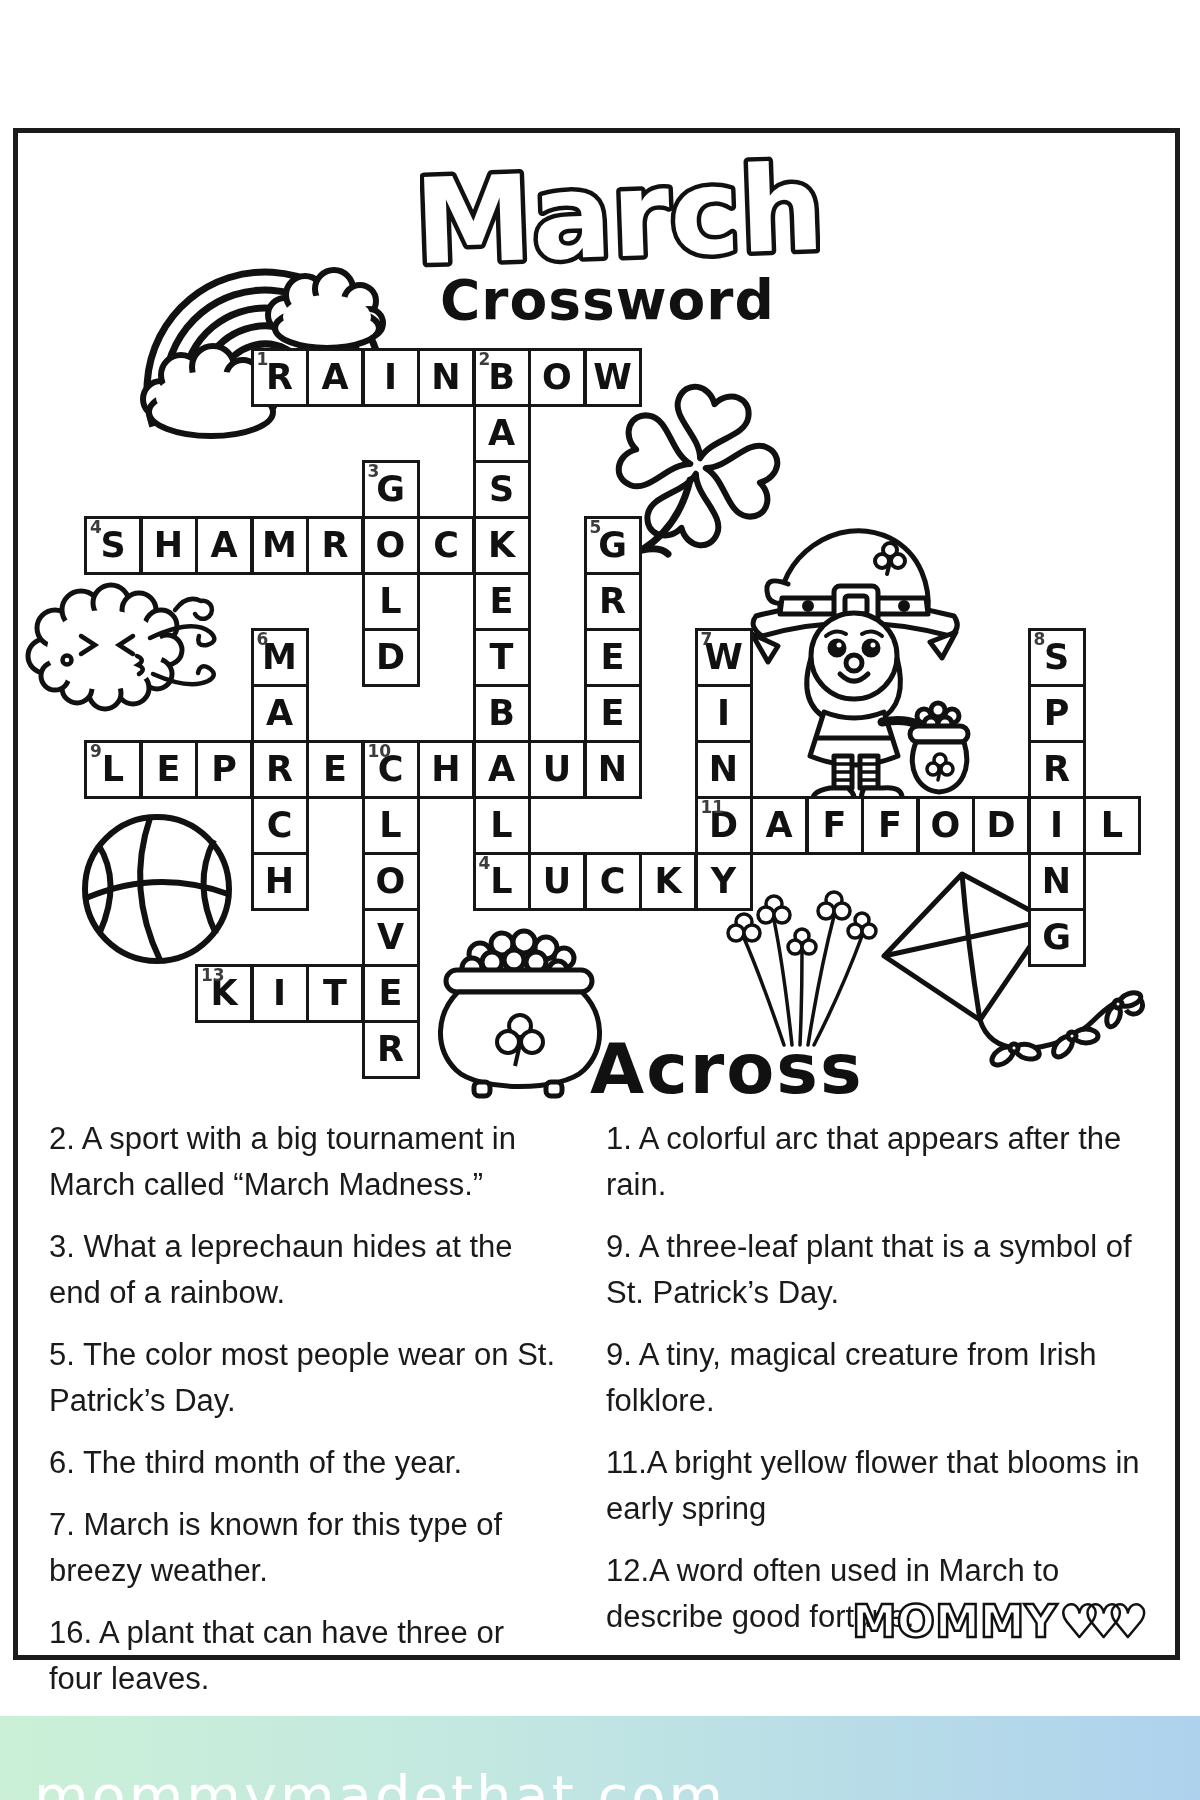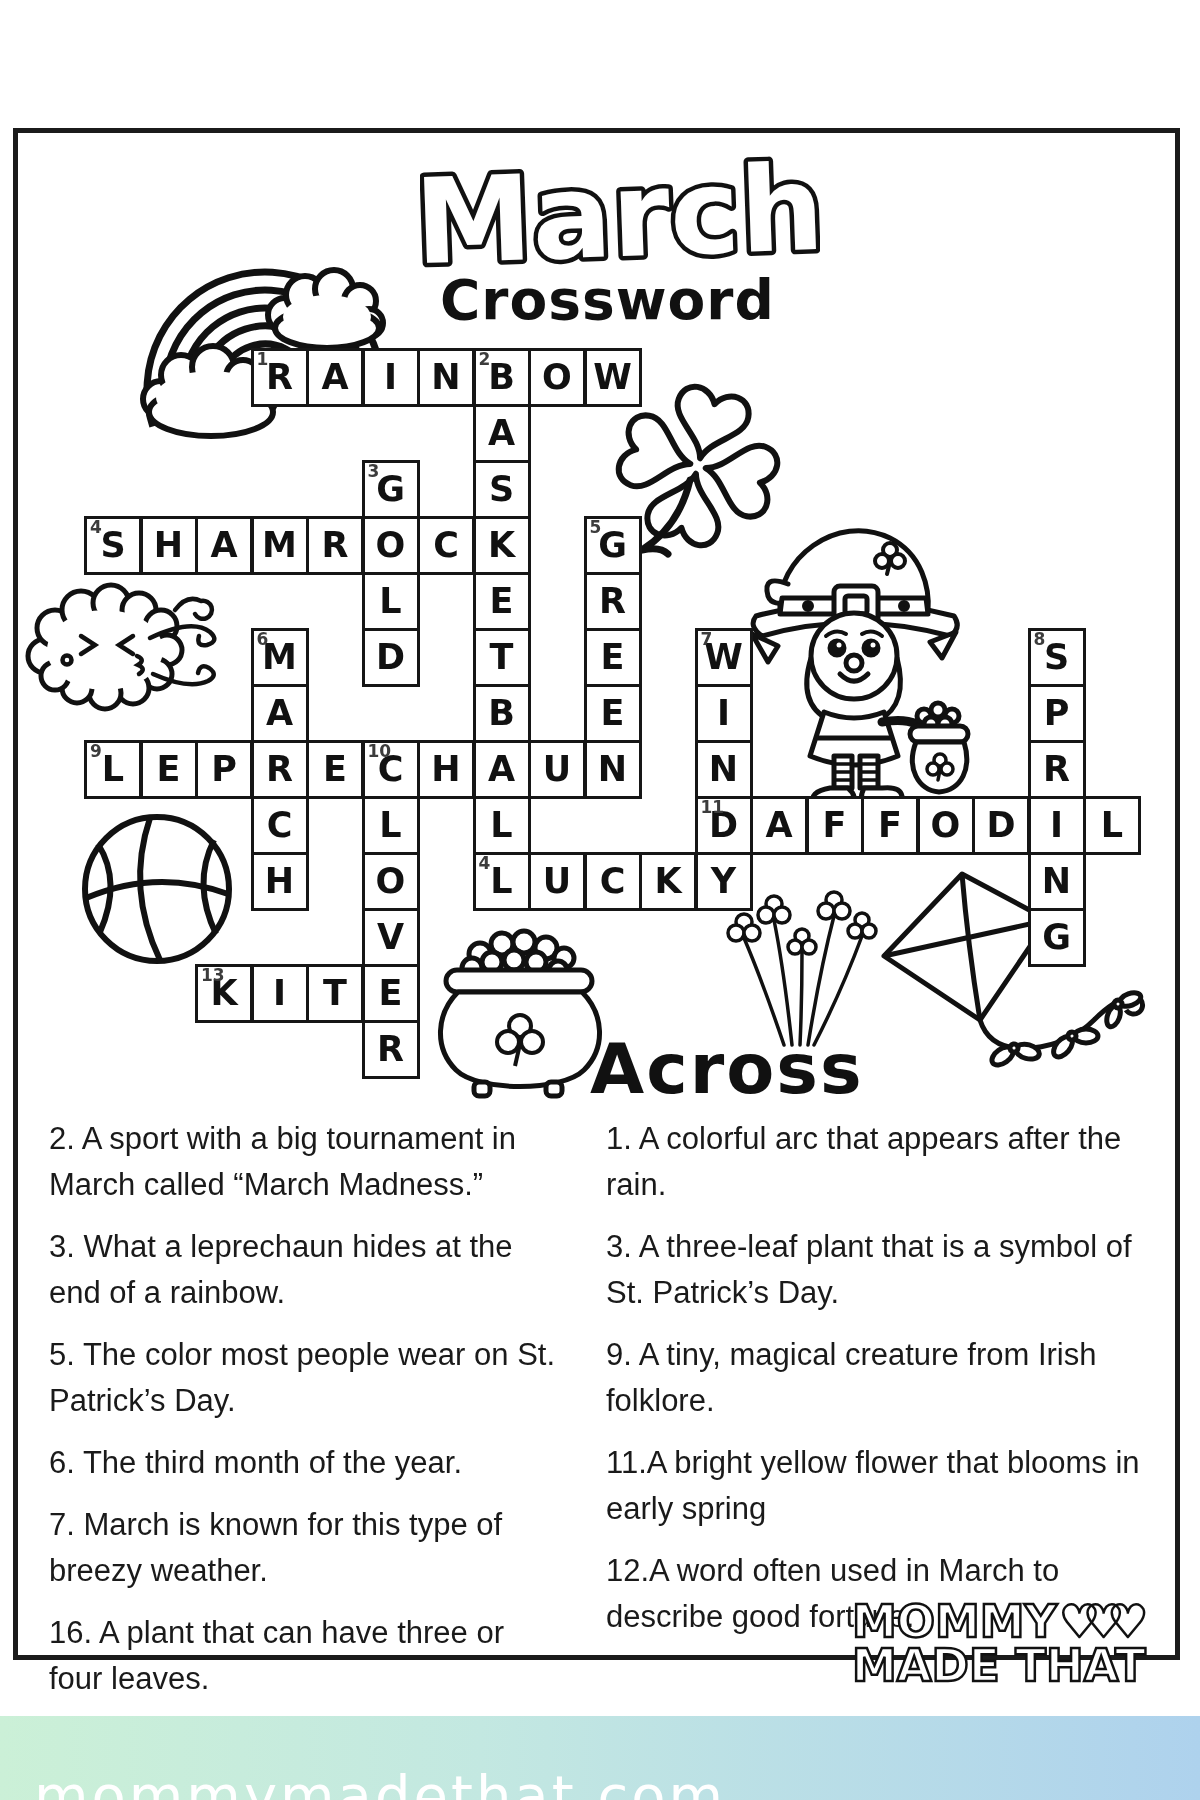--- a/index.html
+++ b/index.html
@@ -369,27 +369,26 @@
   <div id="down-clues" class="clue-block">
     <p class="clue">2. A sport with a big tournament in March called “March Madness.”</p>
     <p class="clue">3. What a leprechaun hides at the end of a rainbow.</p>
     <p class="clue">5. The color most people wear on St. Patrick’s Day.</p>
     <p class="clue">6. The third month of the year.</p>
     <p class="clue">7. March is known for this type of breezy weather.</p>
     <p class="clue">16. A plant that can have three or four leaves.</p>
   </div>
   <div id="across-clues" class="clue-block">
     <p class="clue">1. A colorful arc that appears after the rain.</p>
-    <p class="clue">3. A three-leaf plant that is a symbol of St. Patrick’s Day.</p>
+    <p class="clue">9. A three-leaf plant that is a symbol of St. Patrick’s Day.</p>
     <p class="clue">9. A tiny, magical creature from Irish folklore.</p>
     <p class="clue">11.A bright yellow flower that blooms in early spring</p>
     <p class="clue">12.A word often used in March to describe good fortune.</p>
   </div>
 
   <div id="logo">
     <div><span>MOMMY</span><span class="hearts">♥♥♥</span></div>
-    <div>MADE THAT</div>
   </div>
 
   <div id="footer-bar">
     <div id="footer-url">mommymadethat.com</div>
   </div>
 </div>
 
 </body></html>

